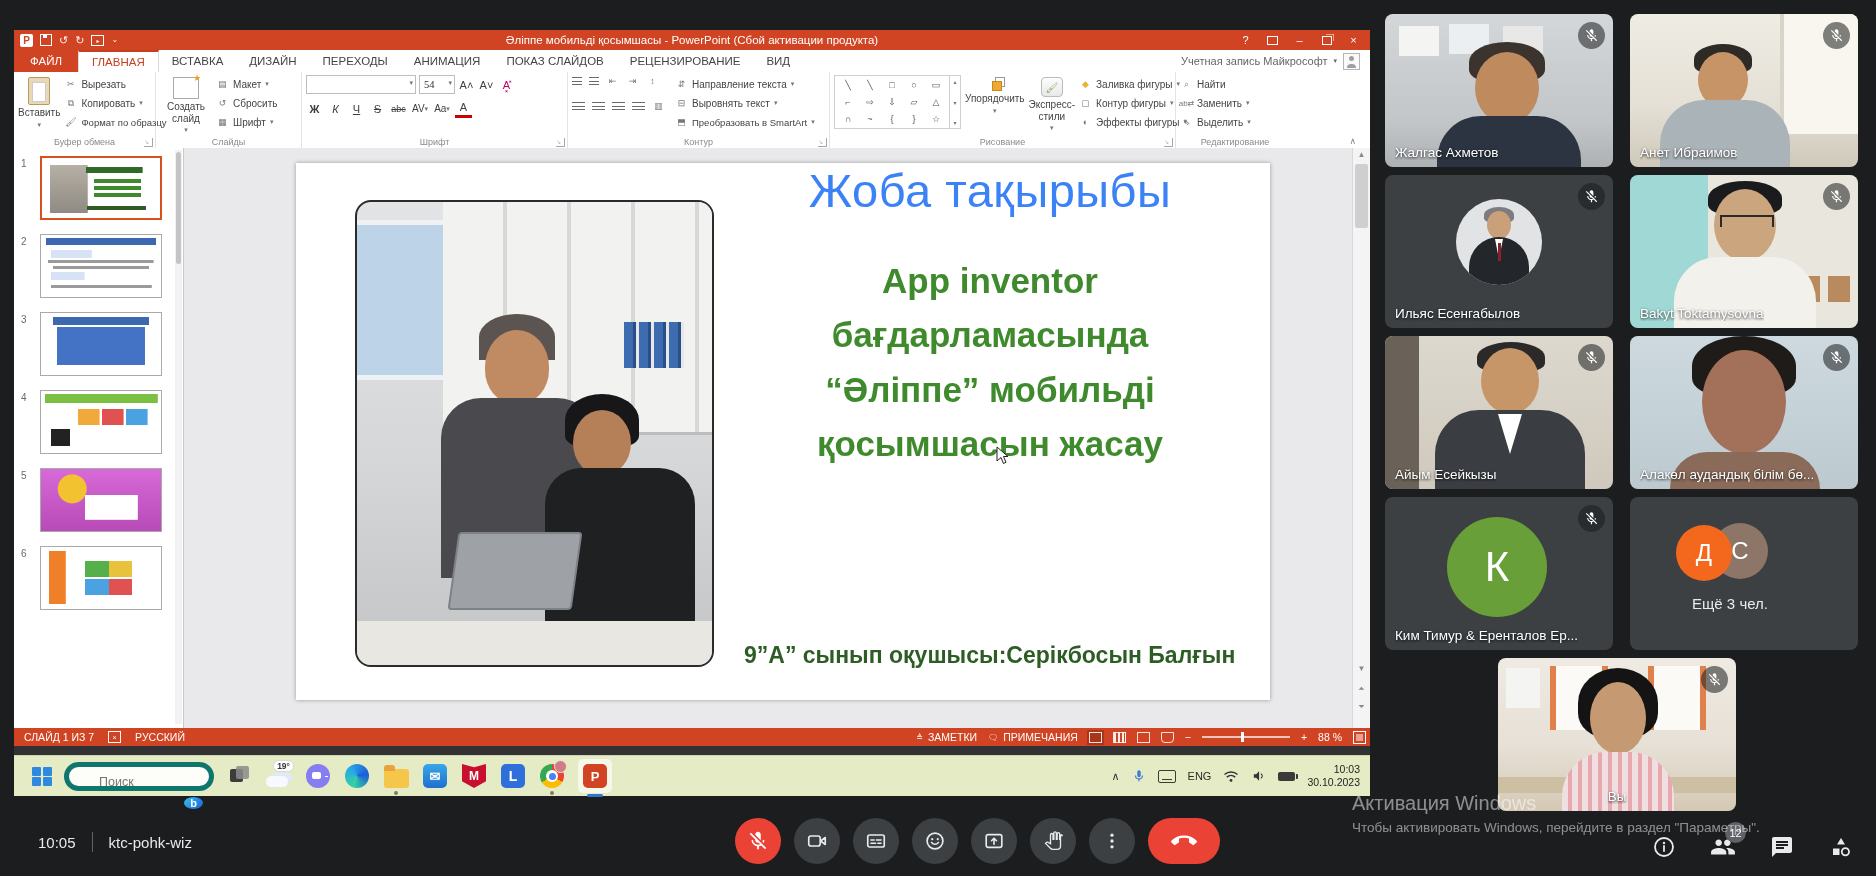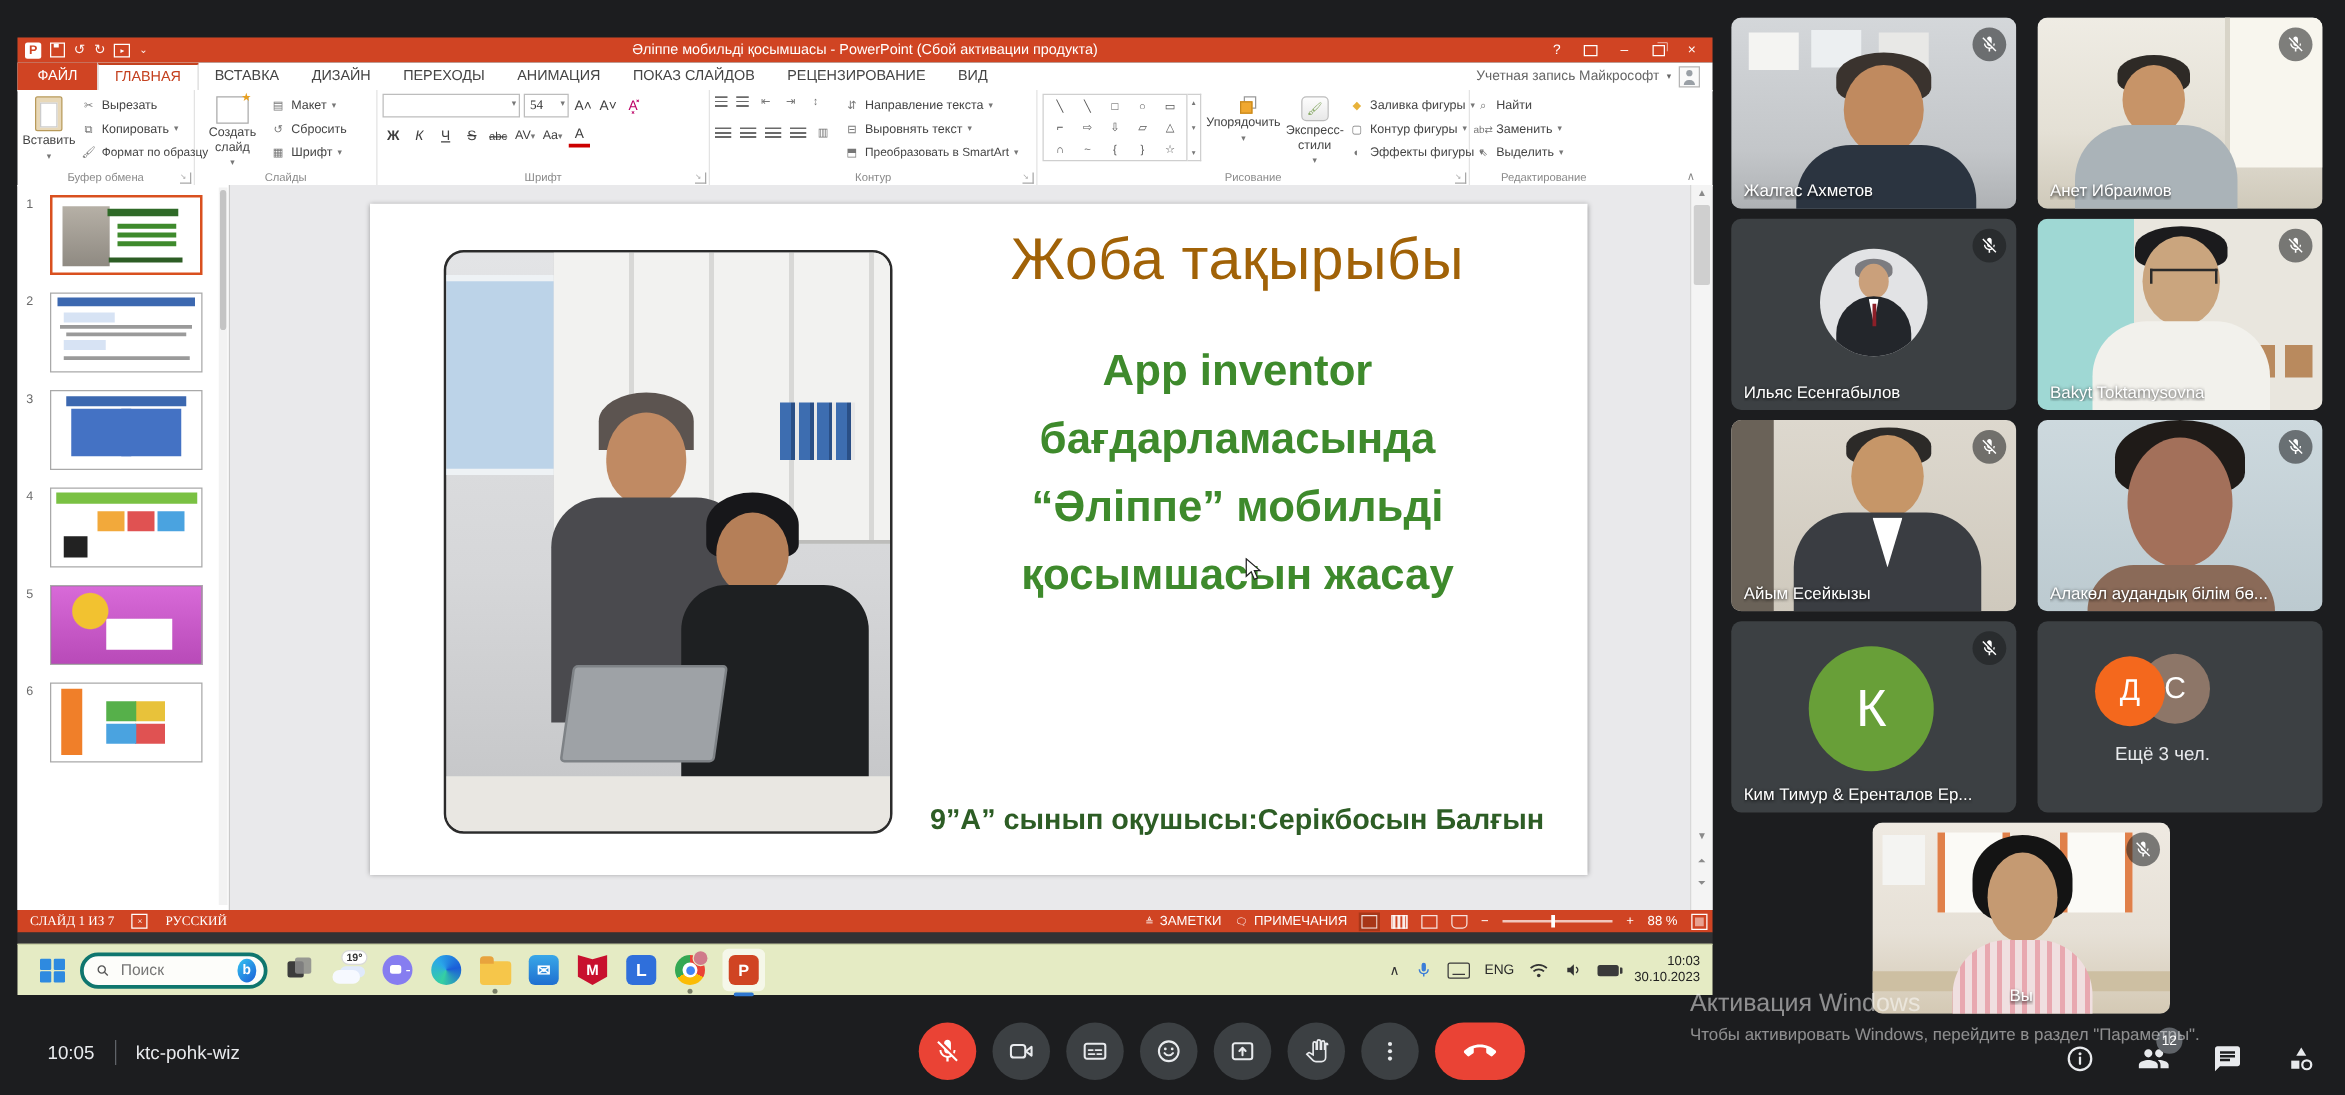--- a/index.html
+++ b/index.html
@@ -80,56 +80,56 @@
       background-position:8% 50%,46% 30%,70% 30%,46% 70%,70% 70%;background-size:14% 86%,20% 26%,20% 26%,20% 26%,20% 26%;}
   .panel-scroll{position:absolute;right:1px;top:2px;width:7px;height:574px;background:#f2f2f2;}
   .panel-scroll i{position:absolute;left:1px;top:2px;width:5px;height:112px;background:#c4c4c4;border-radius:3px;}
   .canvas{position:absolute;left:170px;top:0;width:1168px;height:580px;background:#E9E9EB;}
   .pslide{position:absolute;left:112px;top:15px;width:974px;height:537px;background:#fff;box-shadow:0 0 4px rgba(0,0,0,.35);}
   .vscroll{position:absolute;left:1338px;top:0;width:18px;height:580px;background:#f4f4f4;border-left:1px solid #d8d8d8;box-sizing:border-box;}
   .vscroll .gl{position:absolute;left:0;width:17px;text-align:center;font-size:8px;color:#8a8a8a;}
   .vthumb{position:absolute;left:2px;top:16px;width:13px;height:64px;background:#cfcfcf;border-radius:2px;}
   
   .sl-right{position:absolute;left:420px;top:0;width:548px;height:100%;}
-  .sl-title{margin-top:16px;text-align:center;font-size:47px;color:#a16207;font-weight:500;letter-spacing:.5px;}
+  .sl-title{margin-top:0;text-align:center;font-size:47px;color:#3b82f6;font-weight:500;letter-spacing:.5px;}
   .sl-sub{margin-top:36px;text-align:center;font-size:35px;line-height:1.55;font-weight:bold;color:#3E8A2C;}
   .sl-footer{position:absolute;left:28px;bottom:28px;font-size:23px;line-height:1.42;font-weight:bold;color:#2D5D25;}
   .sl-photo{position:absolute;left:59px;top:37px;width:355px;height:463px;border:2px solid #2b2b2b;border-radius:16px;overflow:hidden;
      background:linear-gradient(180deg,#e3e4e6 0%,#d6d7d9 55%,#c3c4c6 100%);}
   .sp-win{position:absolute;left:0;top:18px;width:86px;height:150px;background:#bcd3e8;border:5px solid #eef2f5;border-left:none;}
   .sp-cab{position:absolute;left:86px;top:0;right:0;height:230px;background:repeating-linear-gradient(90deg,#f2f2f0 0 60px,#d8d8d6 60px 64px);border-bottom:3px solid #bdbdbb;}
   .sp-books{position:absolute;right:28px;top:120px;width:60px;height:46px;background:repeating-linear-gradient(90deg,#3d6db0 0 9px,#2a4f86 9px 12px,#e8e8e8 12px 15px);}
   .sp-head1{position:absolute;left:128px;top:128px;width:64px;height:74px;border-radius:50% 50% 46% 46%;background:#c08a63;}
   .sp-hair1{position:absolute;left:122px;top:112px;width:76px;height:46px;border-radius:50% 50% 0 0;background:#5c5450;}
   .sp-body1{position:absolute;left:84px;top:196px;width:156px;height:180px;border-radius:40px 40px 0 0;background:#4a4a4e;}
   .sp-head2{position:absolute;left:216px;top:208px;width:58px;height:66px;border-radius:50%;background:#b57f58;}
   .sp-hair2{position:absolute;left:208px;top:192px;width:74px;height:52px;border-radius:50% 50% 20% 20%;background:#17171a;}
   .sp-body2{position:absolute;left:188px;top:266px;width:150px;height:160px;border-radius:36px 36px 0 0;background:#1e2022;}
   .sp-laptop{position:absolute;left:96px;top:330px;width:120px;height:74px;background:#9ea2a6;border-radius:4px;transform:skewX(-8deg);border:2px solid #7e8286;}
   .sp-desk{position:absolute;left:0;bottom:0;width:100%;height:44px;background:#e9e7e2;}
   .pmouse{position:absolute;z-index:5;}
   
   .statusbar{position:absolute;left:0;top:698px;width:1356px;height:18px;background:#D04423;color:#fff;font-size:10.5px;display:flex;align-items:center;}
-  .sb-left{display:flex;align-items:center;gap:14px;padding-left:10px;font-family:Liberation Serif, serif;}
+  .sb-left{display:flex;align-items:center;gap:14px;padding-left:10px;}
   .sb-right{position:absolute;right:4px;display:flex;align-items:center;gap:11px;}
   .sb-book{width:11px;height:10px;border:1.2px solid #fff;font-size:7px;display:flex;align-items:center;justify-content:center;}
   .sb-ico{width:13px;height:11px;border:1.2px solid rgba(255,255,255,.85);display:inline-block;box-sizing:border-box;}
   .sb-ico.grid{background:repeating-linear-gradient(90deg,rgba(255,255,255,.9) 0 2px,transparent 2px 4px);}
   .sb-ico.hl{background:#A83618;outline:2px solid #A83618;}
   .zoomtrack{width:88px;height:2px;background:rgba(255,255,255,.7);position:relative;}
   .zoomtrack i{position:absolute;left:44%;top:-4px;width:3px;height:10px;background:#fff;}
   .fitbox{width:11px;height:11px;border:1.2px solid #fff;position:relative;}
   .fitbox:after{content:"";position:absolute;left:2px;top:2px;right:2px;bottom:2px;background:rgba(255,255,255,.5);}
   .sliver{position:absolute;left:0;top:716px;width:1356px;height:9px;background:#323234;}
   
   .taskbar{position:absolute;left:0;top:725px;width:1356px;height:41px;background:#E5EBC4;border-top:1px solid #cdd4a8;box-sizing:border-box;display:flex;align-items:center;}
   .tb-left{display:flex;align-items:center;gap:13px;padding-left:18px;}
   .startlogo{width:19px;height:19px;display:grid;grid-template-columns:9px 9px;grid-template-rows:9px 9px;gap:1.5px;}
   .startlogo i{background:#2E8AE0;border-radius:1px;}
-  .tb-search{width:150px;height:29px;background:#fdfdfa;border:3px solid #0f766e;border-radius:15px;display:flex;align-items:center;padding:0 6px 0 10px;gap:7px;box-sizing:border-box;}
+  .tb-search{width:150px;height:29px;background:#fdfdfa;border:5px solid #0f766e;border-radius:15px;display:flex;align-items:center;padding:0 6px 0 10px;gap:7px;box-sizing:border-box;flex-direction:column;}
   .tb-search input{border:none;outline:none;background:transparent;width:84px;font-size:12.5px;color:#555;font-family:"Liberation Sans",sans-serif;}
   .bing{width:19px;height:19px;border-radius:50%;background:linear-gradient(135deg,#35c5f0,#1b5dd8);color:#fff;font-size:11px;font-weight:bold;display:flex;align-items:center;justify-content:center;margin-left:auto;}
   .tbi{width:26px;height:26px;border-radius:5px;display:flex;align-items:center;justify-content:center;position:relative;font-weight:bold;}
   .tbi .rundot{position:absolute;left:50%;bottom:-6px;width:4px;height:4px;margin-left:-2px;border-radius:50%;background:#7a7f66;}
   .taskview{width:20px;height:20px;position:relative;}
   .taskview:before{content:"";position:absolute;left:0;top:3px;width:13px;height:13px;background:#3c3c3c;border-radius:2px;}
   .taskview:after{content:"";position:absolute;left:6px;top:0;width:13px;height:13px;background:#8b8b8b;border-radius:2px;opacity:.85;}
   .weather{position:relative;width:30px;height:26px;}
   .weather .cloud{position:absolute;left:0;bottom:2px;width:22px;height:11px;background:#f6f9ff;border-radius:8px;box-shadow:5px -4px 0 -1px #dfe9fb;}
   .weather .deg{position:absolute;right:-2px;top:-3px;background:#fff;border-radius:6px;font-size:8.5px;color:#333;padding:0 3px;border:1px solid #d8d8d8;}

